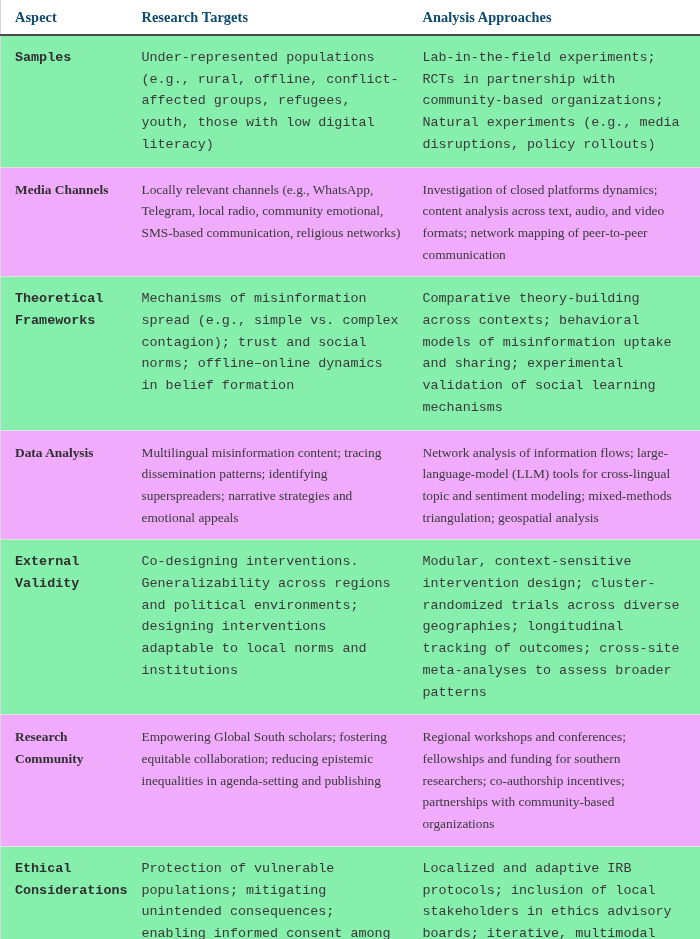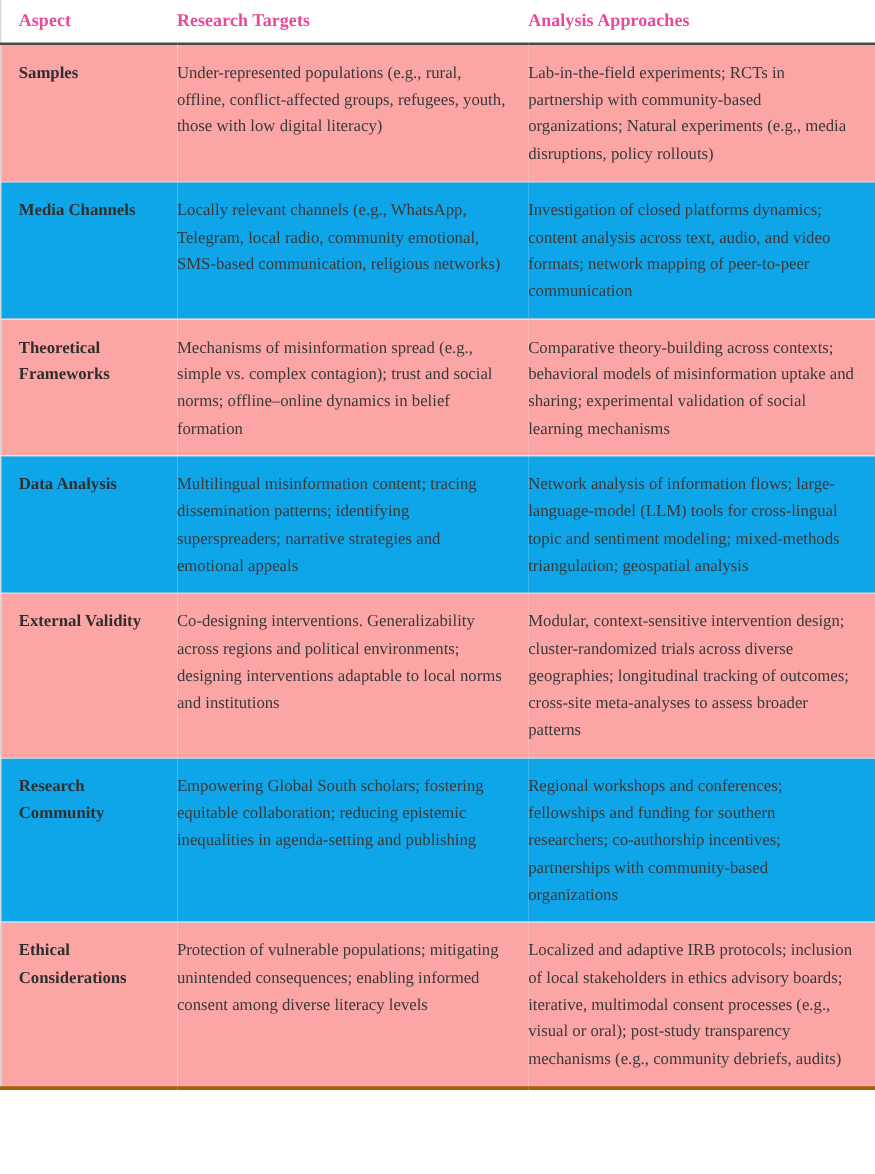--- a/index.html
+++ b/index.html
@@ -32,21 +32,21 @@
 
   table.research-table col.c-aspect    { width: 141px; }
   table.research-table col.c-targets   { width: 281px; }
   table.research-table col.c-approach  { width: 278px; }
 
   thead th {
     text-align: left;
     vertical-align: bottom;
     font-weight: bold;
     font-size: 14.3px;
-    color: #ec4899;
+    color: #0c4a6e;
     padding: 9px 14px 8px 14px;
     border-bottom: 2px solid #4a4a4a;
     background: #ffffff;
     letter-spacing: 0.1px;
   }
   thead th.h-aspect   { padding-left: 14px; }
   thead th.h-targets  { padding-left: 0px; }
   thead th.h-approach { padding-left: 0px; }
 
   tbody td {
@@ -66,24 +66,25 @@
   }
   tbody td.cell-targets {
     padding-left: 0px;
     padding-right: 18px;
   }
   tbody td.cell-approach {
     padding-left: 0px;
   }
 
   tbody tr.shaded td {
-    background: #fca5a5;
+    background: #86efac;
+    font-family: Liberation Mono, monospace;
   }
   tbody tr.plain td {
-    background: #0ea5e9;
+    background: #f0abfc;
   }
   tbody tr:last-child td {
     border-bottom: 3px solid #a16207;
   }
 </style>
 </head>
 <body>
 
 <div class="table-wrap">
   <table class="research-table">

